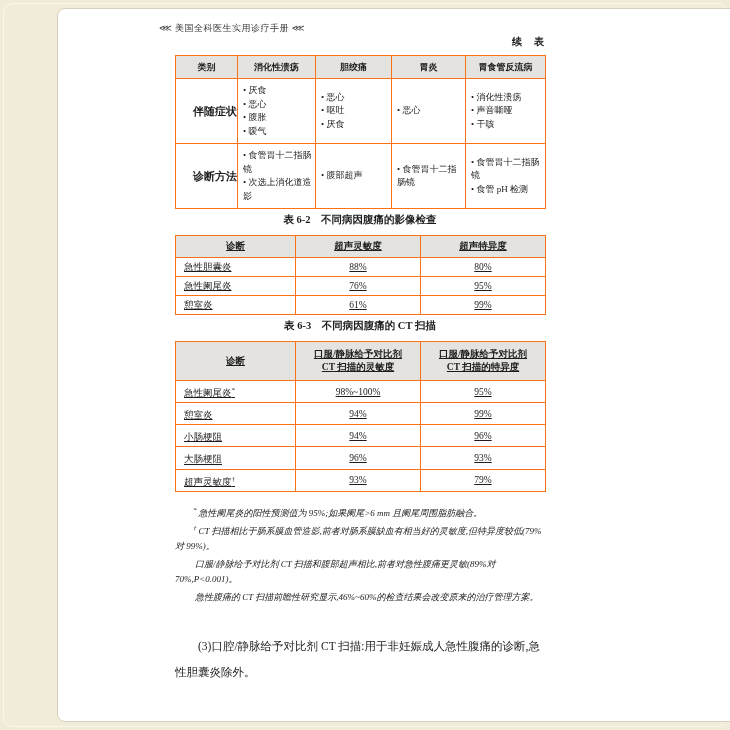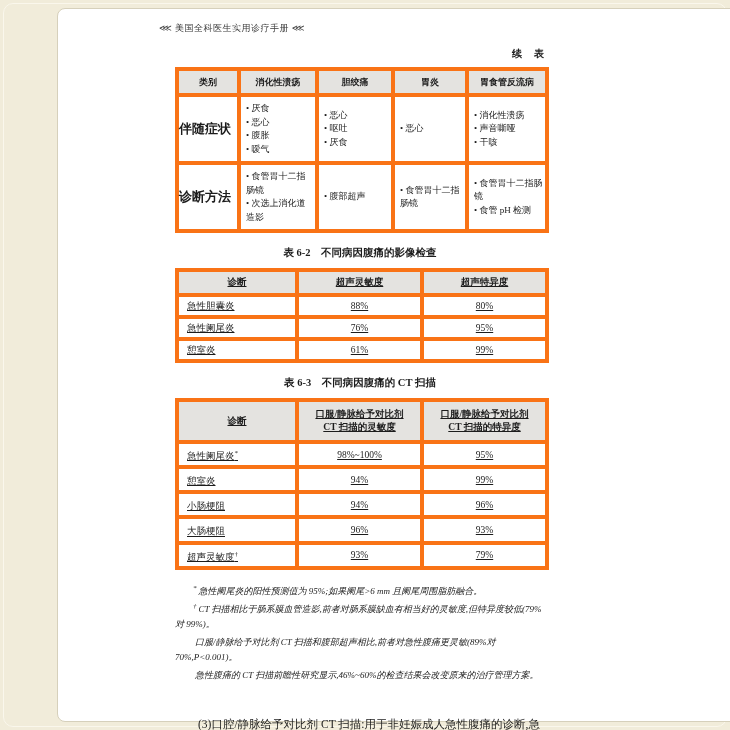--- a/index.html
+++ b/index.html
@@ -25,35 +25,35 @@
   }
   .content {
     position: absolute; left: 117px; top: 0;
     width: 370px; height: 100%;
   }
   .running-head {
     margin-top: 13px; margin-left: -16px;
     font-size: 9px; color: #3a3a3a; letter-spacing: 0.5px;
   }
   .continued {
-    margin-top: 12px; text-align: right;
+    text-align: right;
     font-weight: bold; font-size: 10px; letter-spacing: 1px;
   }
   table { border-collapse: collapse; width: 370px; table-layout: fixed; }
-  th, td { border: 4px solid #f97316; }
+  th, td { border: 1px solid #f97316; }
   th { background: #e4e3e0; font-weight: bold; }
 
   .t1 { margin-top: 6px; }
   .t1 th { font-size: 9px; line-height: 12px; padding: 5px 1px; text-align: center; }
-  .t1 td.rowlabel { font-size: 13px; font-weight: bold; text-align: left; vertical-align: middle; }
+  .t1 td.rowlabel { font-size: 11px; font-weight: bold; text-align: right; vertical-align: middle; }
   .t1 td.cell { vertical-align: middle; padding: 5px 2px 5px 5px; }
   .li { font-size: 9px; line-height: 13.5px; }
   .li::before { content: "• "; }
 
-  .title { margin-top: 13px; text-align: center; font-weight: bold; font-size: 10.5px; }
+  .title { margin-top: 4px; text-align: center; font-weight: bold; font-size: 10.5px; }
   .t2 { margin-top: 8px; text-decoration: underline; }
   .t2 th { font-size: 9.5px; line-height: 13px; padding: 4px 2px; text-align: center; white-space: pre-line; }
   .t2 td { font-size: 9.5px; line-height: 12px; padding: 3px 4px; }
   .t2 td.dx { text-align: left; padding-left: 8px; }
   .t2 td.val { text-align: center; }
   .t3 th { padding: 6px 2px; }
   sup { font-size: 7px; }
 
   .fns { margin-top: 11px; font-style: italic; }
   .fn { font-size: 9px; line-height: 15px; text-indent: 2em; color: #222; }

